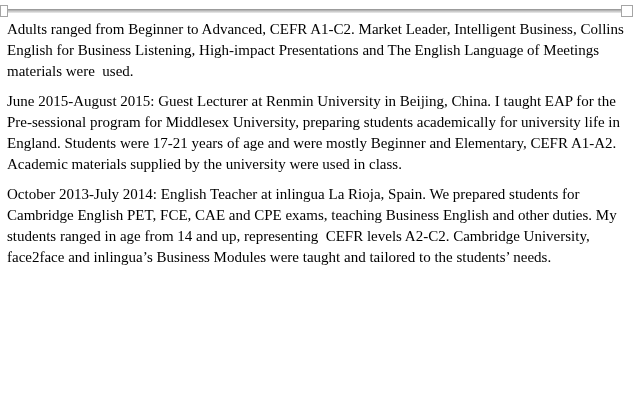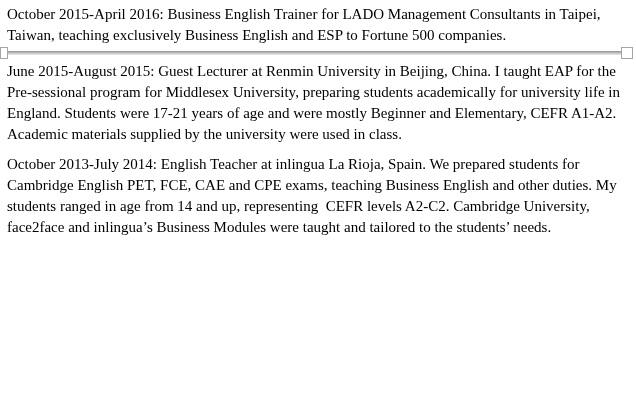--- a/index.html
+++ b/index.html
@@ -60,28 +60,28 @@
     right: 3px;
     width: 12px;
     height: 12px;
   }
 </style>
 </head>
 <body>
 
 <div class="page">
 
-  <p class="para no-gap">October 2015-April 2016: Business English Trainer for LADO Management Consultants in Taipei, Taiwan, teaching exclusively Business English and ESP to Fortune 500 companies.</p>
 
   <div class="divider">
     <span class="hr-line"></span>
     <span class="hr-handle left"></span>
     <span class="hr-handle right"></span>
   </div>
 
+  <p class="para">Adults ranged from Beginner to Advanced, CEFR A1-C2. Market Leader, Intelligent Business, Collins English for Business Listening, High-impact Presentations and The English Language of Meetings materials were  used.</p>
 
 
   <p class="para">June 2015-August 2015: Guest Lecturer at Renmin University in Beijing, China. I taught EAP for the Pre-sessional program for Middlesex University, preparing students academically for university life in England. Students were 17-21 years of age and were mostly Beginner and Elementary, CEFR A1-A2. Academic materials supplied by the university were used in class.</p>
 
 
   <p class="para last">October 2013-July 2014: English Teacher at inlingua La Rioja, Spain. We prepared students for Cambridge English PET, FCE, CAE and CPE exams, teaching Business English and other duties. My students ranged in age from 14 and up, representing  CEFR levels A2-C2. Cambridge University, face2face and inlingua’s Business Modules were taught and tailored to the students’ needs.</p>
 
 </div>
 
 </body></html>

